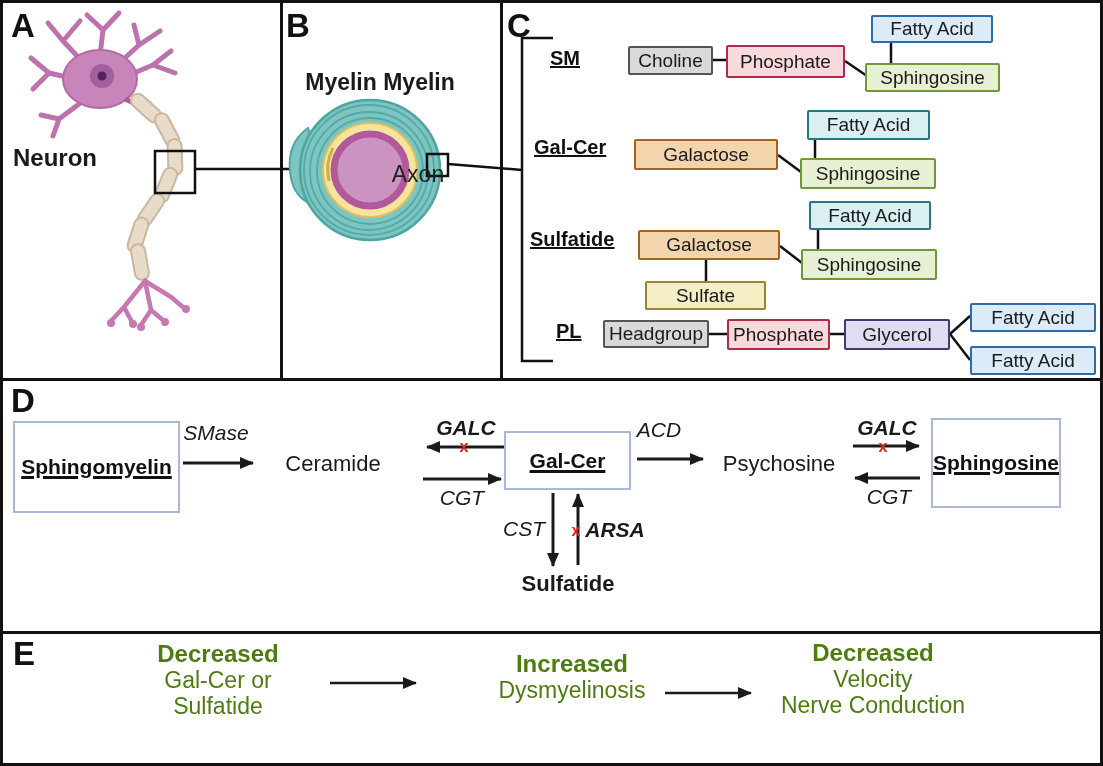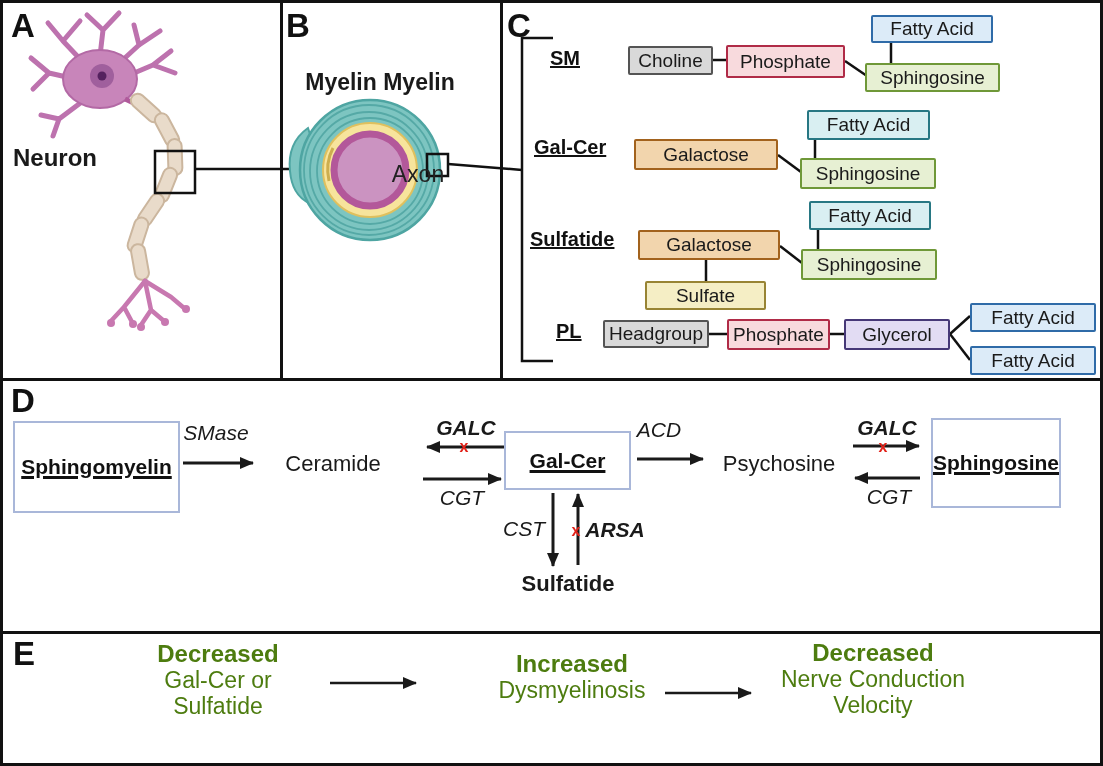--- a/index.html
+++ b/index.html
@@ -208,17 +208,17 @@
     <div class="em">Decreased</div>
     <div class="ln">Gal-Cer or</div>
     <div class="ln">Sulfatide</div>
   </div>
   <div class="estep" style="left:469px;top:648px;width:200px;">
     <div class="em">Increased</div>
     <div class="ln">Dysmyelinosis</div>
   </div>
   <div class="estep" style="left:755px;top:637px;width:230px;">
     <div class="em">Decreased</div>
+    <div class="ln">Velocity</div>
     <div class="ln">Nerve Conduction</div>
-    <div class="ln">Velocity</div>
   </div>
 
 </div>
 
 </body></html>

